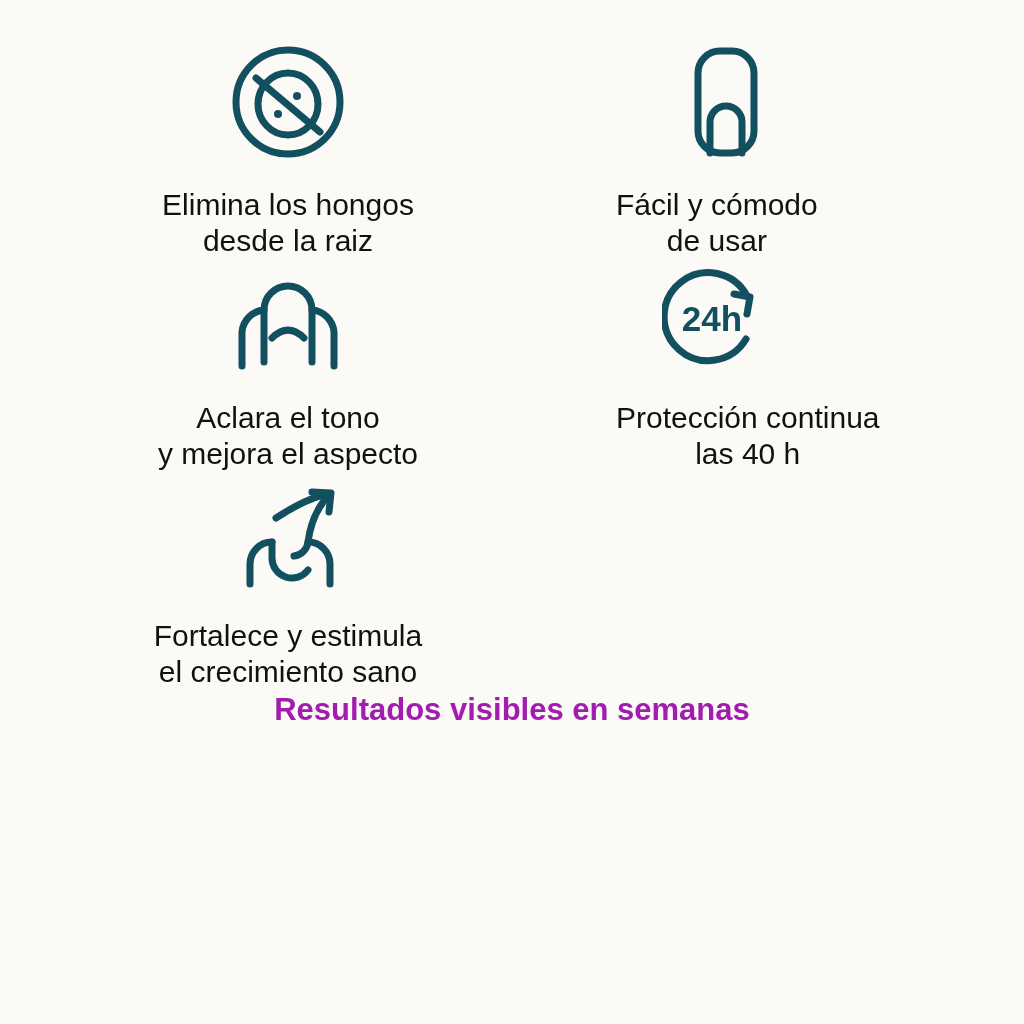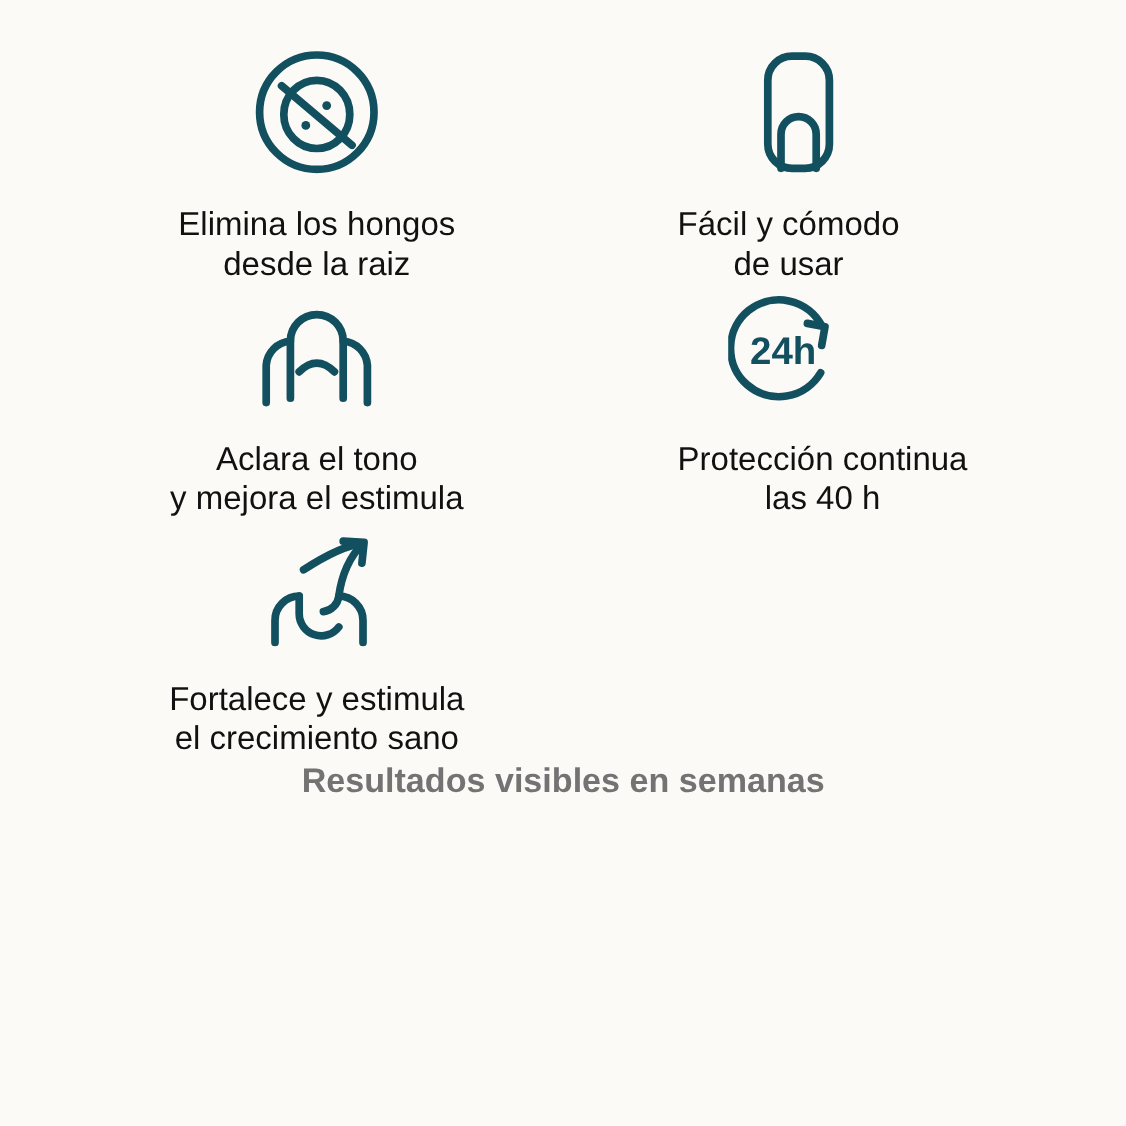--- a/index.html
+++ b/index.html
@@ -79,21 +79,21 @@
   }
   .cell.col-right .caption {
     text-align: center;
   }
 
   
   .footer {
     margin-top: 2px;
     font-size: 31px;
     font-weight: bold;
-    color: #737373;
+    color: #a21caf;
     text-align: center;
   }
 </style>
 </head>
 <body>
 
 <div class="poster">
 
 
   <div class="grid">
@@ -132,21 +132,21 @@
         <svg width="120" height="104" viewBox="0 0 120 104">
           <g fill="none" stroke="#12505F" stroke-width="7" stroke-linecap="round" stroke-linejoin="round">
             <path d="M36 96 V44 a24 24 0 0 1 48 0 V96"></path>
             <path d="M36 44 a24 24 0 0 0 -22 22 V100"></path>
             <path d="M84 44 a24 24 0 0 1 22 22 V100"></path>
             <path d="M44 72 q16 -16 32 0"></path>
           </g>
         </svg>
       </div>
       <div class="caption">Aclara el tono
-y mejora el estimula</div>
+y mejora el aspecto</div>
     </div>
 
     <div class="cell col-right">
       <div class="icon-wrap">
         <svg width="104" height="104" viewBox="0 0 104 104">
           <g fill="none" stroke="#12505F" stroke-width="7" stroke-linecap="round" stroke-linejoin="round">
             <path d="M85 30 A44 44 0 1 0 84 73"></path>
             <path d="M72 28 L88 31 L85 48"></path>
           </g>
           <text x="50" y="65" text-anchor="middle" font-family="'Liberation Sans', sans-serif" font-size="35" font-weight="bold" fill="#12505F">24h</text>

